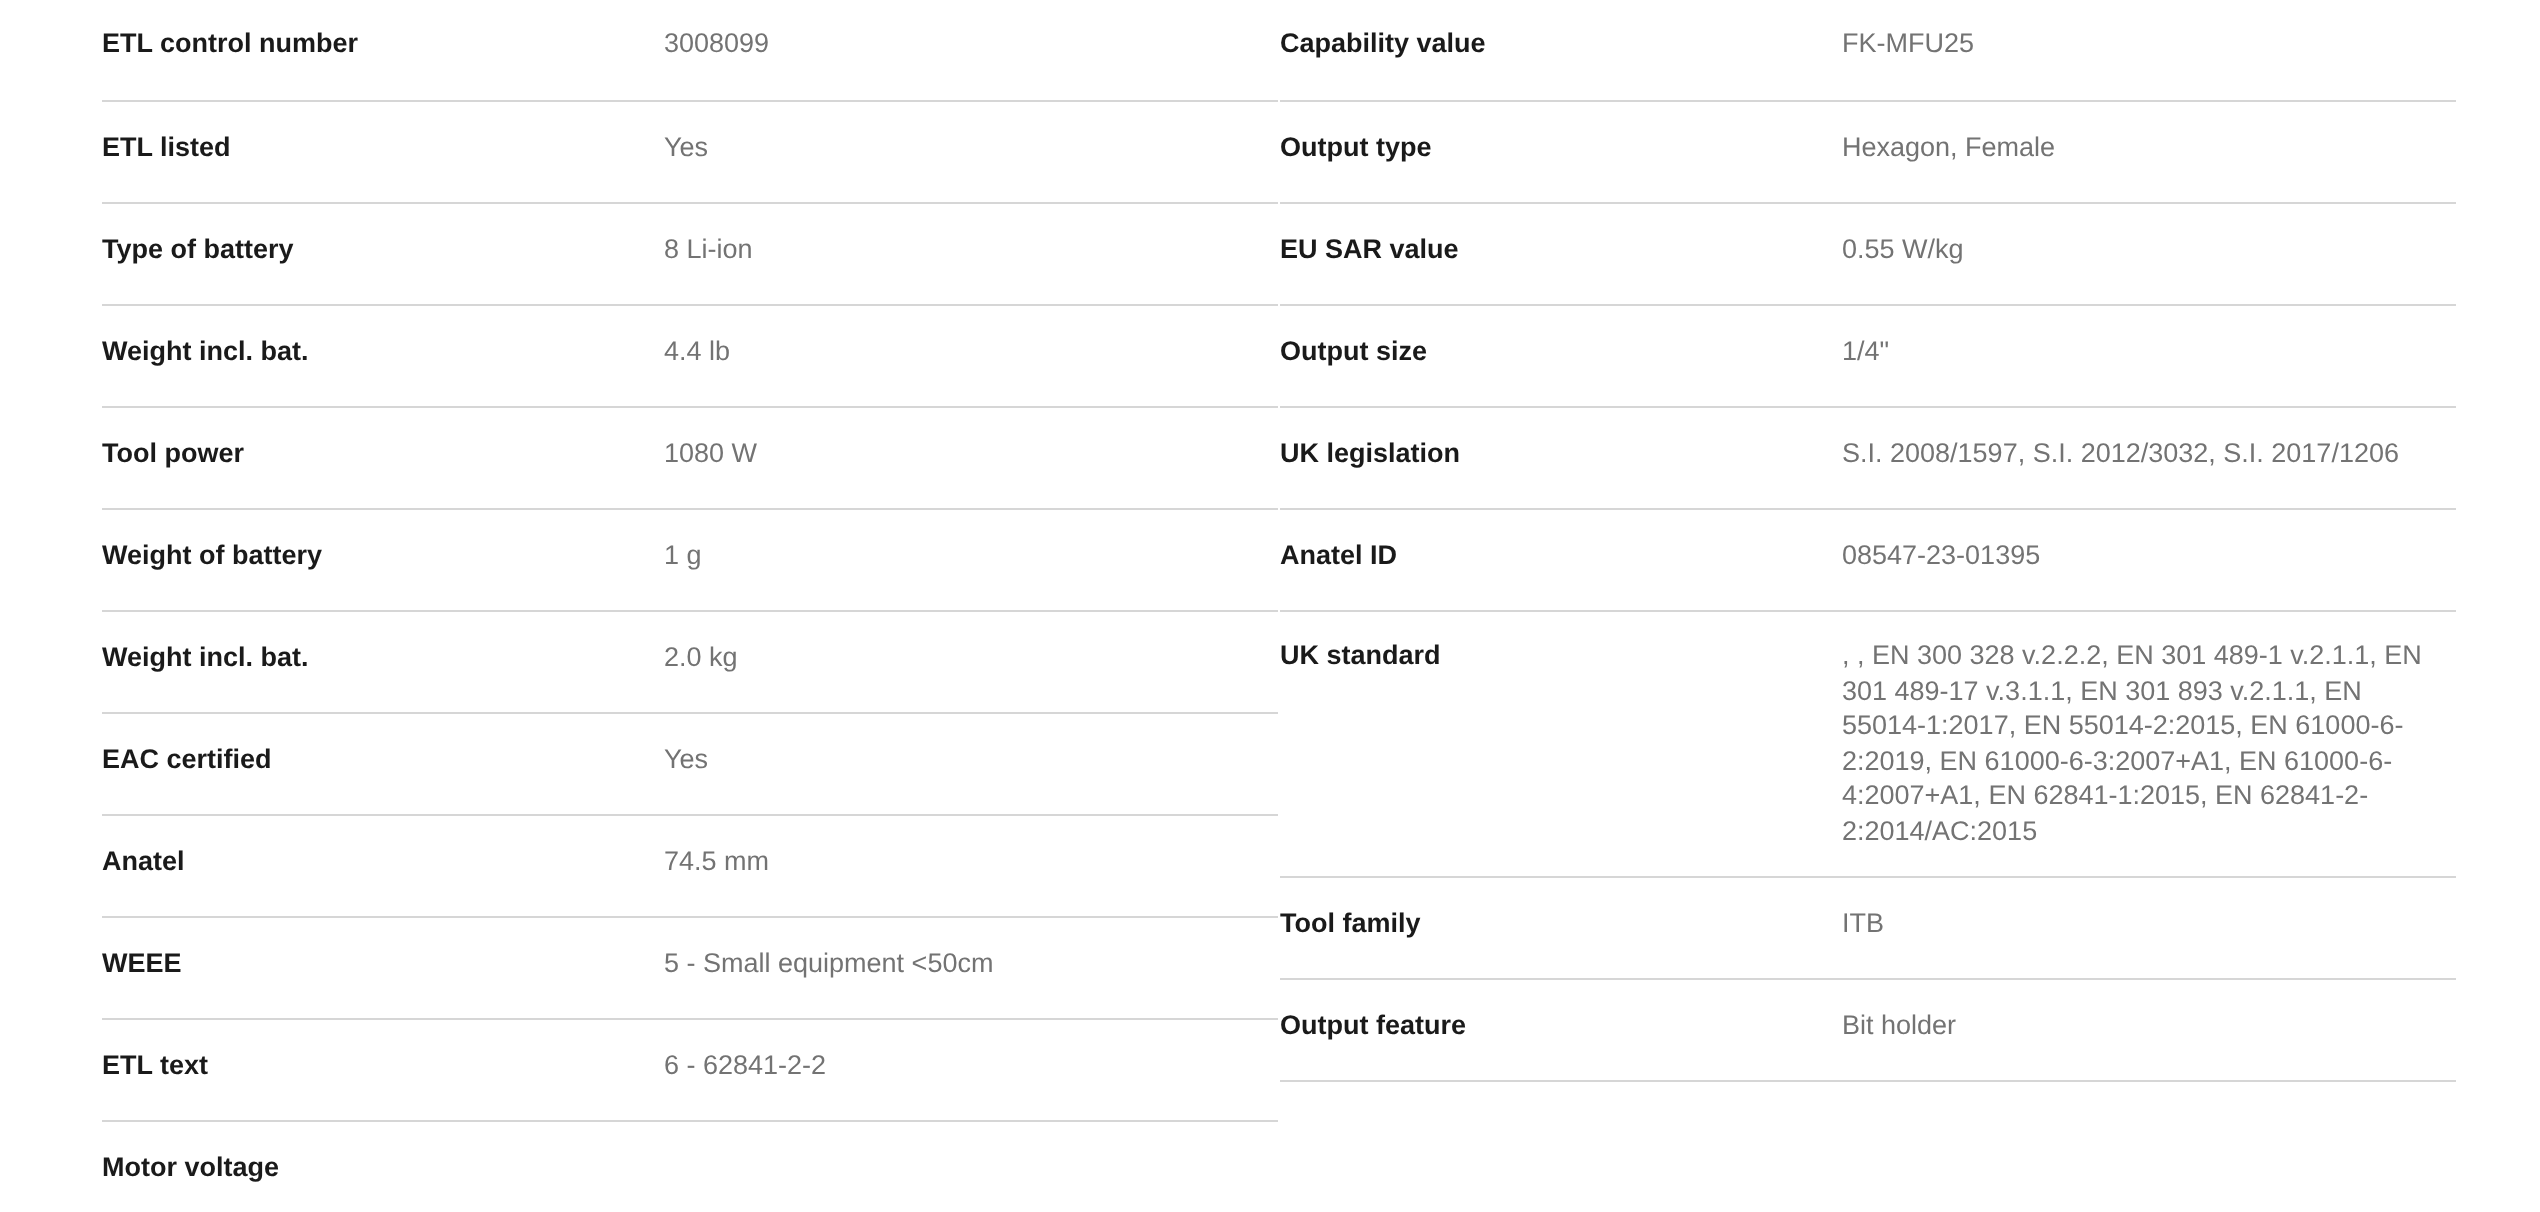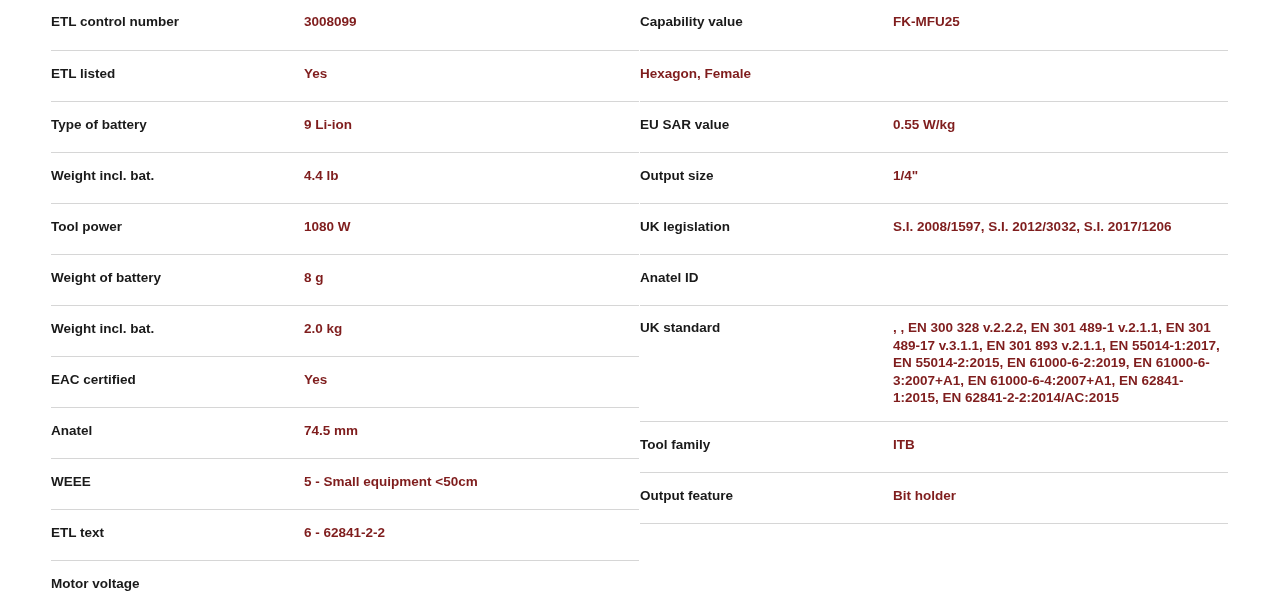--- a/index.html
+++ b/index.html
@@ -57,27 +57,28 @@
     font-weight: bold;
     line-height: 17px;
     color: #1a1a1a;
     padding-top: 14px;
     padding-bottom: 14px;
     box-sizing: border-box;
   }
   .spec-value {
     flex: 1 1 auto;
     font-size: 13.5px;
-    font-weight: bold;
+    font-weight: normal;
     line-height: 17.5px;
-    color: #7f1d1d;
+    color: #737373;
     padding-top: 14px;
     padding-bottom: 14px;
     padding-right: 8px;
     box-sizing: border-box;
+    margin-left: 28px;
   }
   .spec-row.tall .spec-label,
   .spec-row.tall .spec-value {
     padding-top: 13px;
   }
 </style>
 </head>
 <body>
 
 <div class="spec-page">
@@ -87,33 +88,33 @@
       <div class="spec-row">
         <div class="spec-label">ETL control number</div>
         <div class="spec-value">3008099</div>
       </div>
       <div class="spec-row">
         <div class="spec-label">ETL listed</div>
         <div class="spec-value">Yes</div>
       </div>
       <div class="spec-row">
         <div class="spec-label">Type of battery</div>
-        <div class="spec-value">9 Li-ion</div>
+        <div class="spec-value">8 Li-ion</div>
       </div>
       <div class="spec-row">
         <div class="spec-label">Weight incl. bat.</div>
         <div class="spec-value">4.4 lb</div>
       </div>
       <div class="spec-row">
         <div class="spec-label">Tool power</div>
         <div class="spec-value">1080 W</div>
       </div>
       <div class="spec-row">
         <div class="spec-label">Weight of battery</div>
-        <div class="spec-value">8 g</div>
+        <div class="spec-value">1 g</div>
       </div>
       <div class="spec-row">
         <div class="spec-label">Weight incl. bat.</div>
         <div class="spec-value">2.0 kg</div>
       </div>
       <div class="spec-row">
         <div class="spec-label">EAC certified</div>
         <div class="spec-value">Yes</div>
       </div>
       <div class="spec-row">
@@ -132,36 +133,38 @@
         <div class="spec-label">Motor voltage</div>
       </div>
     </div>
 
     <div class="spec-column right">
       <div class="spec-row">
         <div class="spec-label">Capability value</div>
         <div class="spec-value">FK-MFU25</div>
       </div>
       <div class="spec-row">
+        <div class="spec-label">Output type</div>
         <div class="spec-value">Hexagon, Female</div>
       </div>
       <div class="spec-row">
         <div class="spec-label">EU SAR value</div>
         <div class="spec-value">0.55 W/kg</div>
       </div>
       <div class="spec-row">
         <div class="spec-label">Output size</div>
         <div class="spec-value">1/4"</div>
       </div>
       <div class="spec-row">
         <div class="spec-label">UK legislation</div>
         <div class="spec-value">S.I. 2008/1597, S.I. 2012/3032, S.I. 2017/1206</div>
       </div>
       <div class="spec-row">
         <div class="spec-label">Anatel ID</div>
+        <div class="spec-value">08547-23-01395</div>
       </div>
       <div class="spec-row tall">
         <div class="spec-label">UK standard</div>
         <div class="spec-value">, , EN 300 328 v.2.2.2, EN 301 489-1 v.2.1.1, EN 301 489-17 v.3.1.1, EN 301 893 v.2.1.1, EN 55014-1:2017, EN 55014-2:2015, EN 61000-6-2:2019, EN 61000-6-3:2007+A1, EN 61000-6-4:2007+A1, EN 62841-1:2015, EN 62841-2-2:2014/AC:2015</div>
       </div>
       <div class="spec-row">
         <div class="spec-label">Tool family</div>
         <div class="spec-value">ITB</div>
       </div>
       <div class="spec-row">

